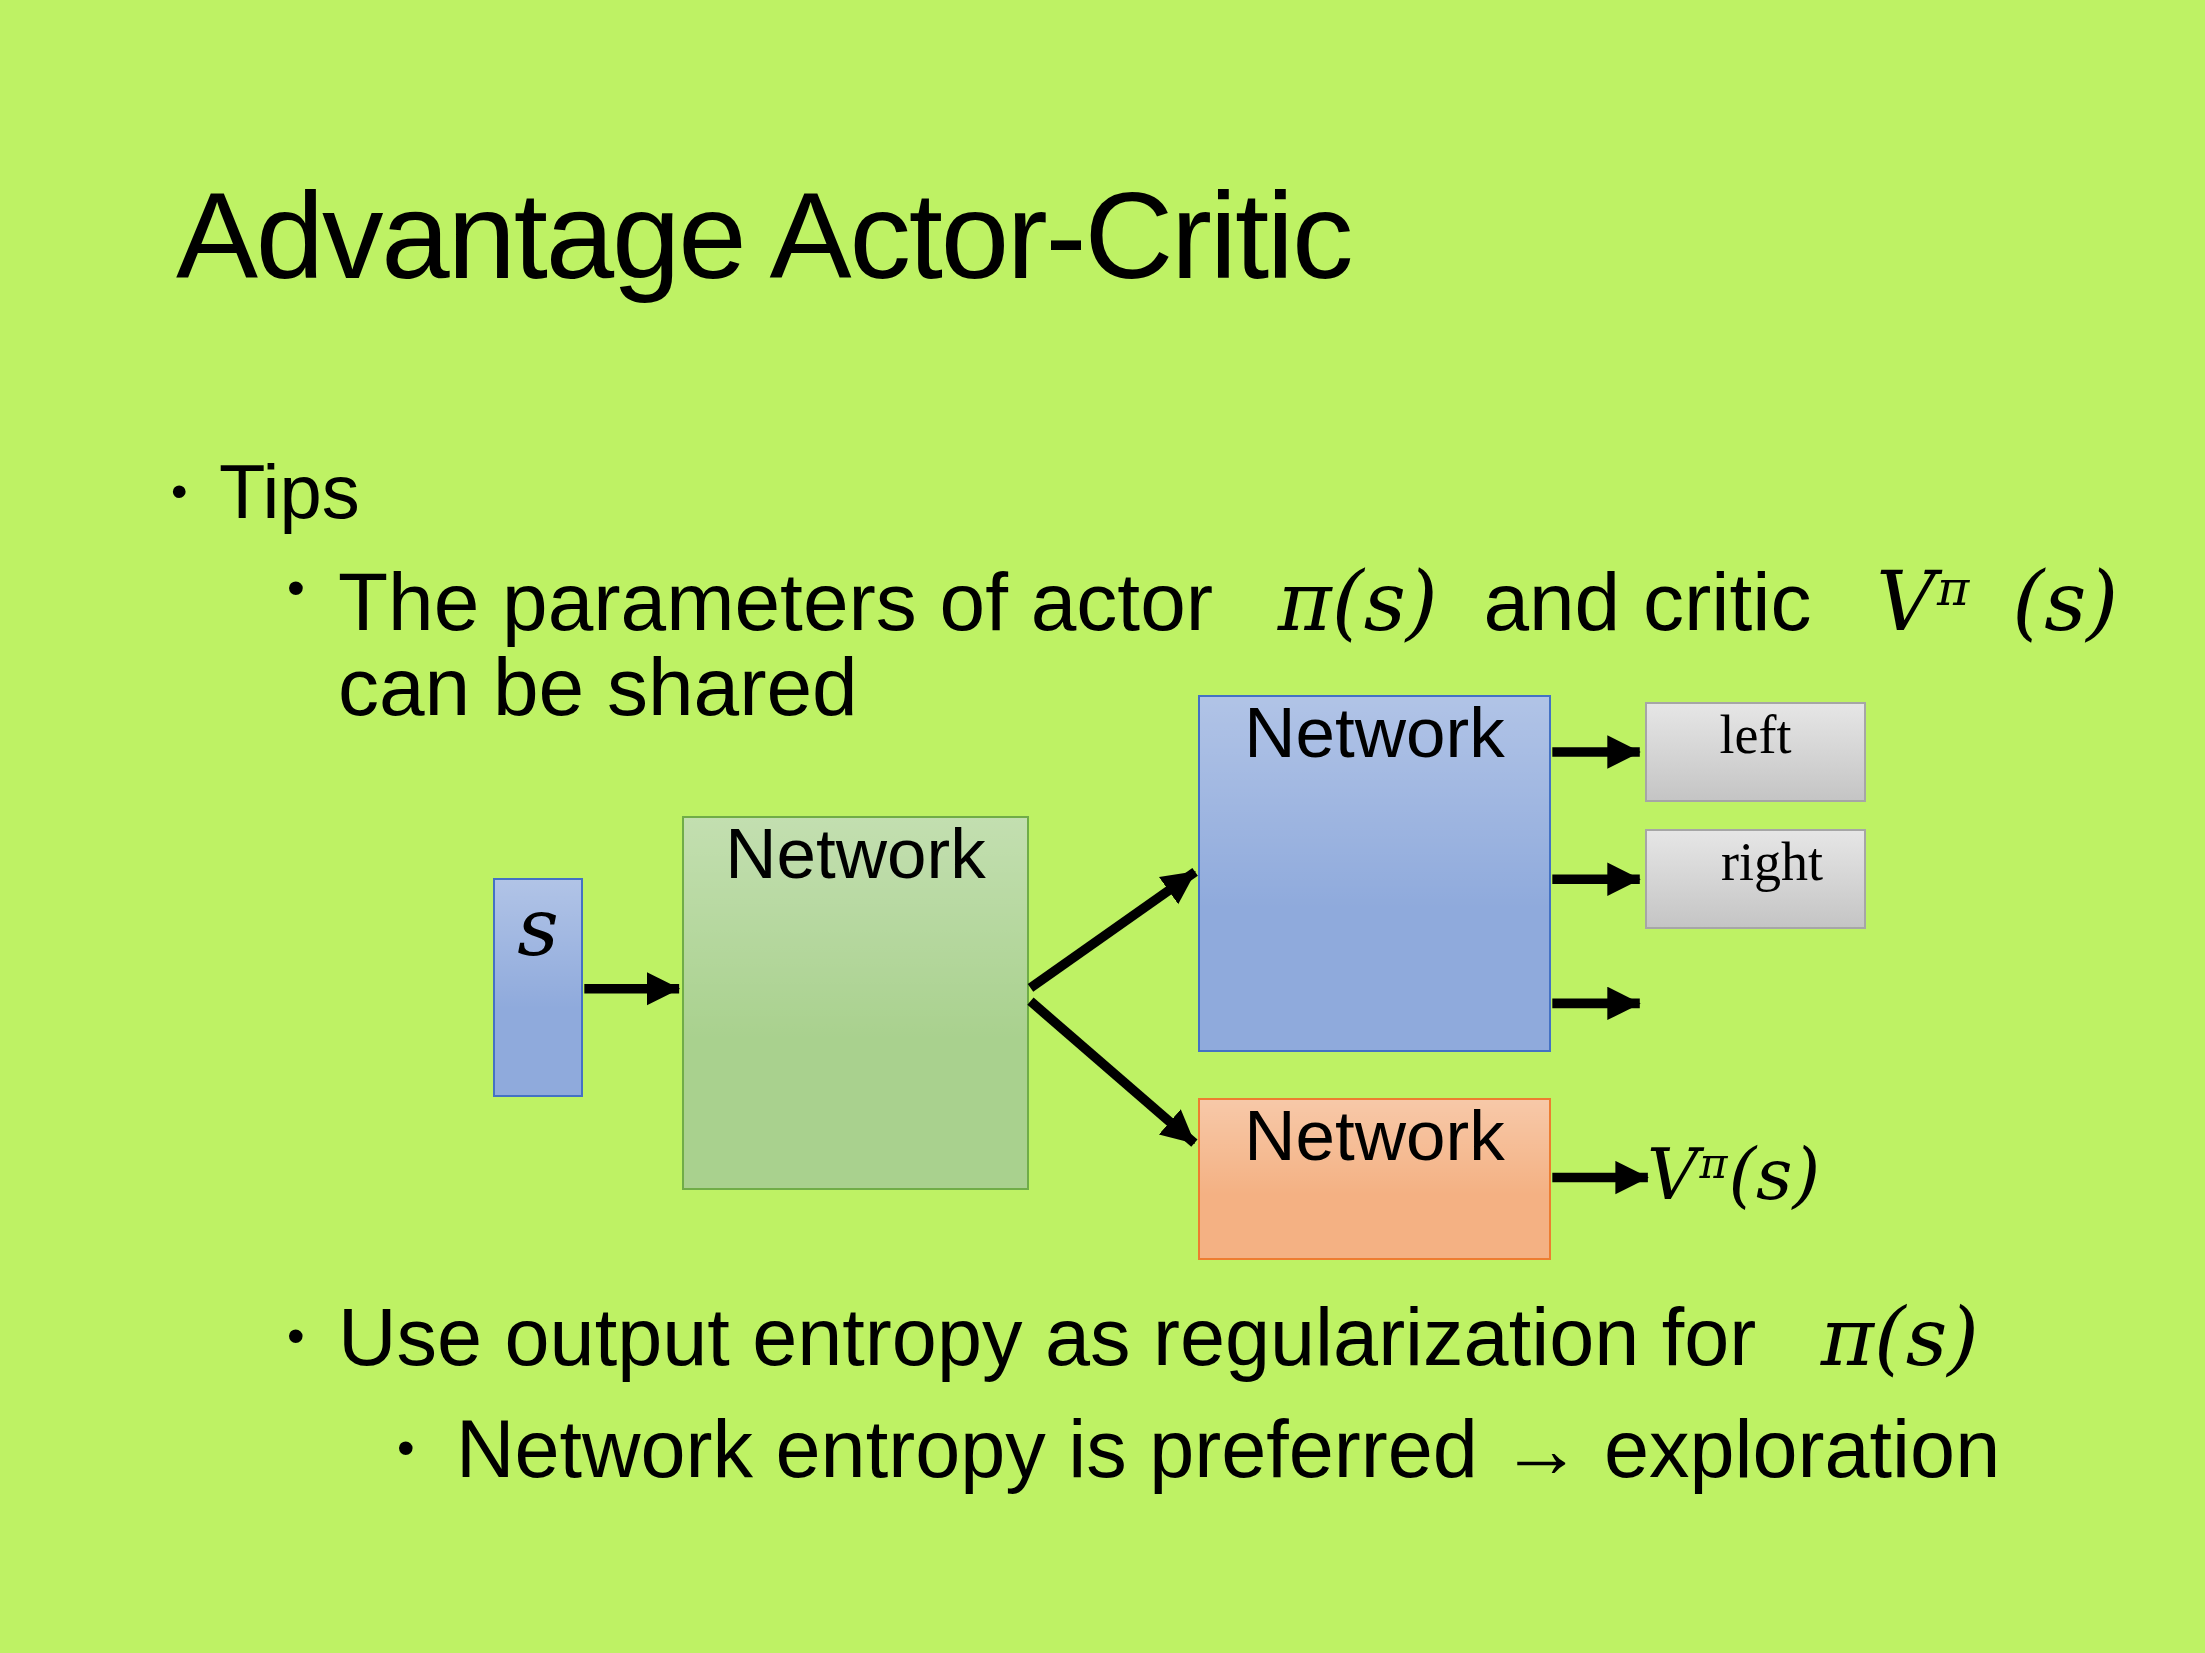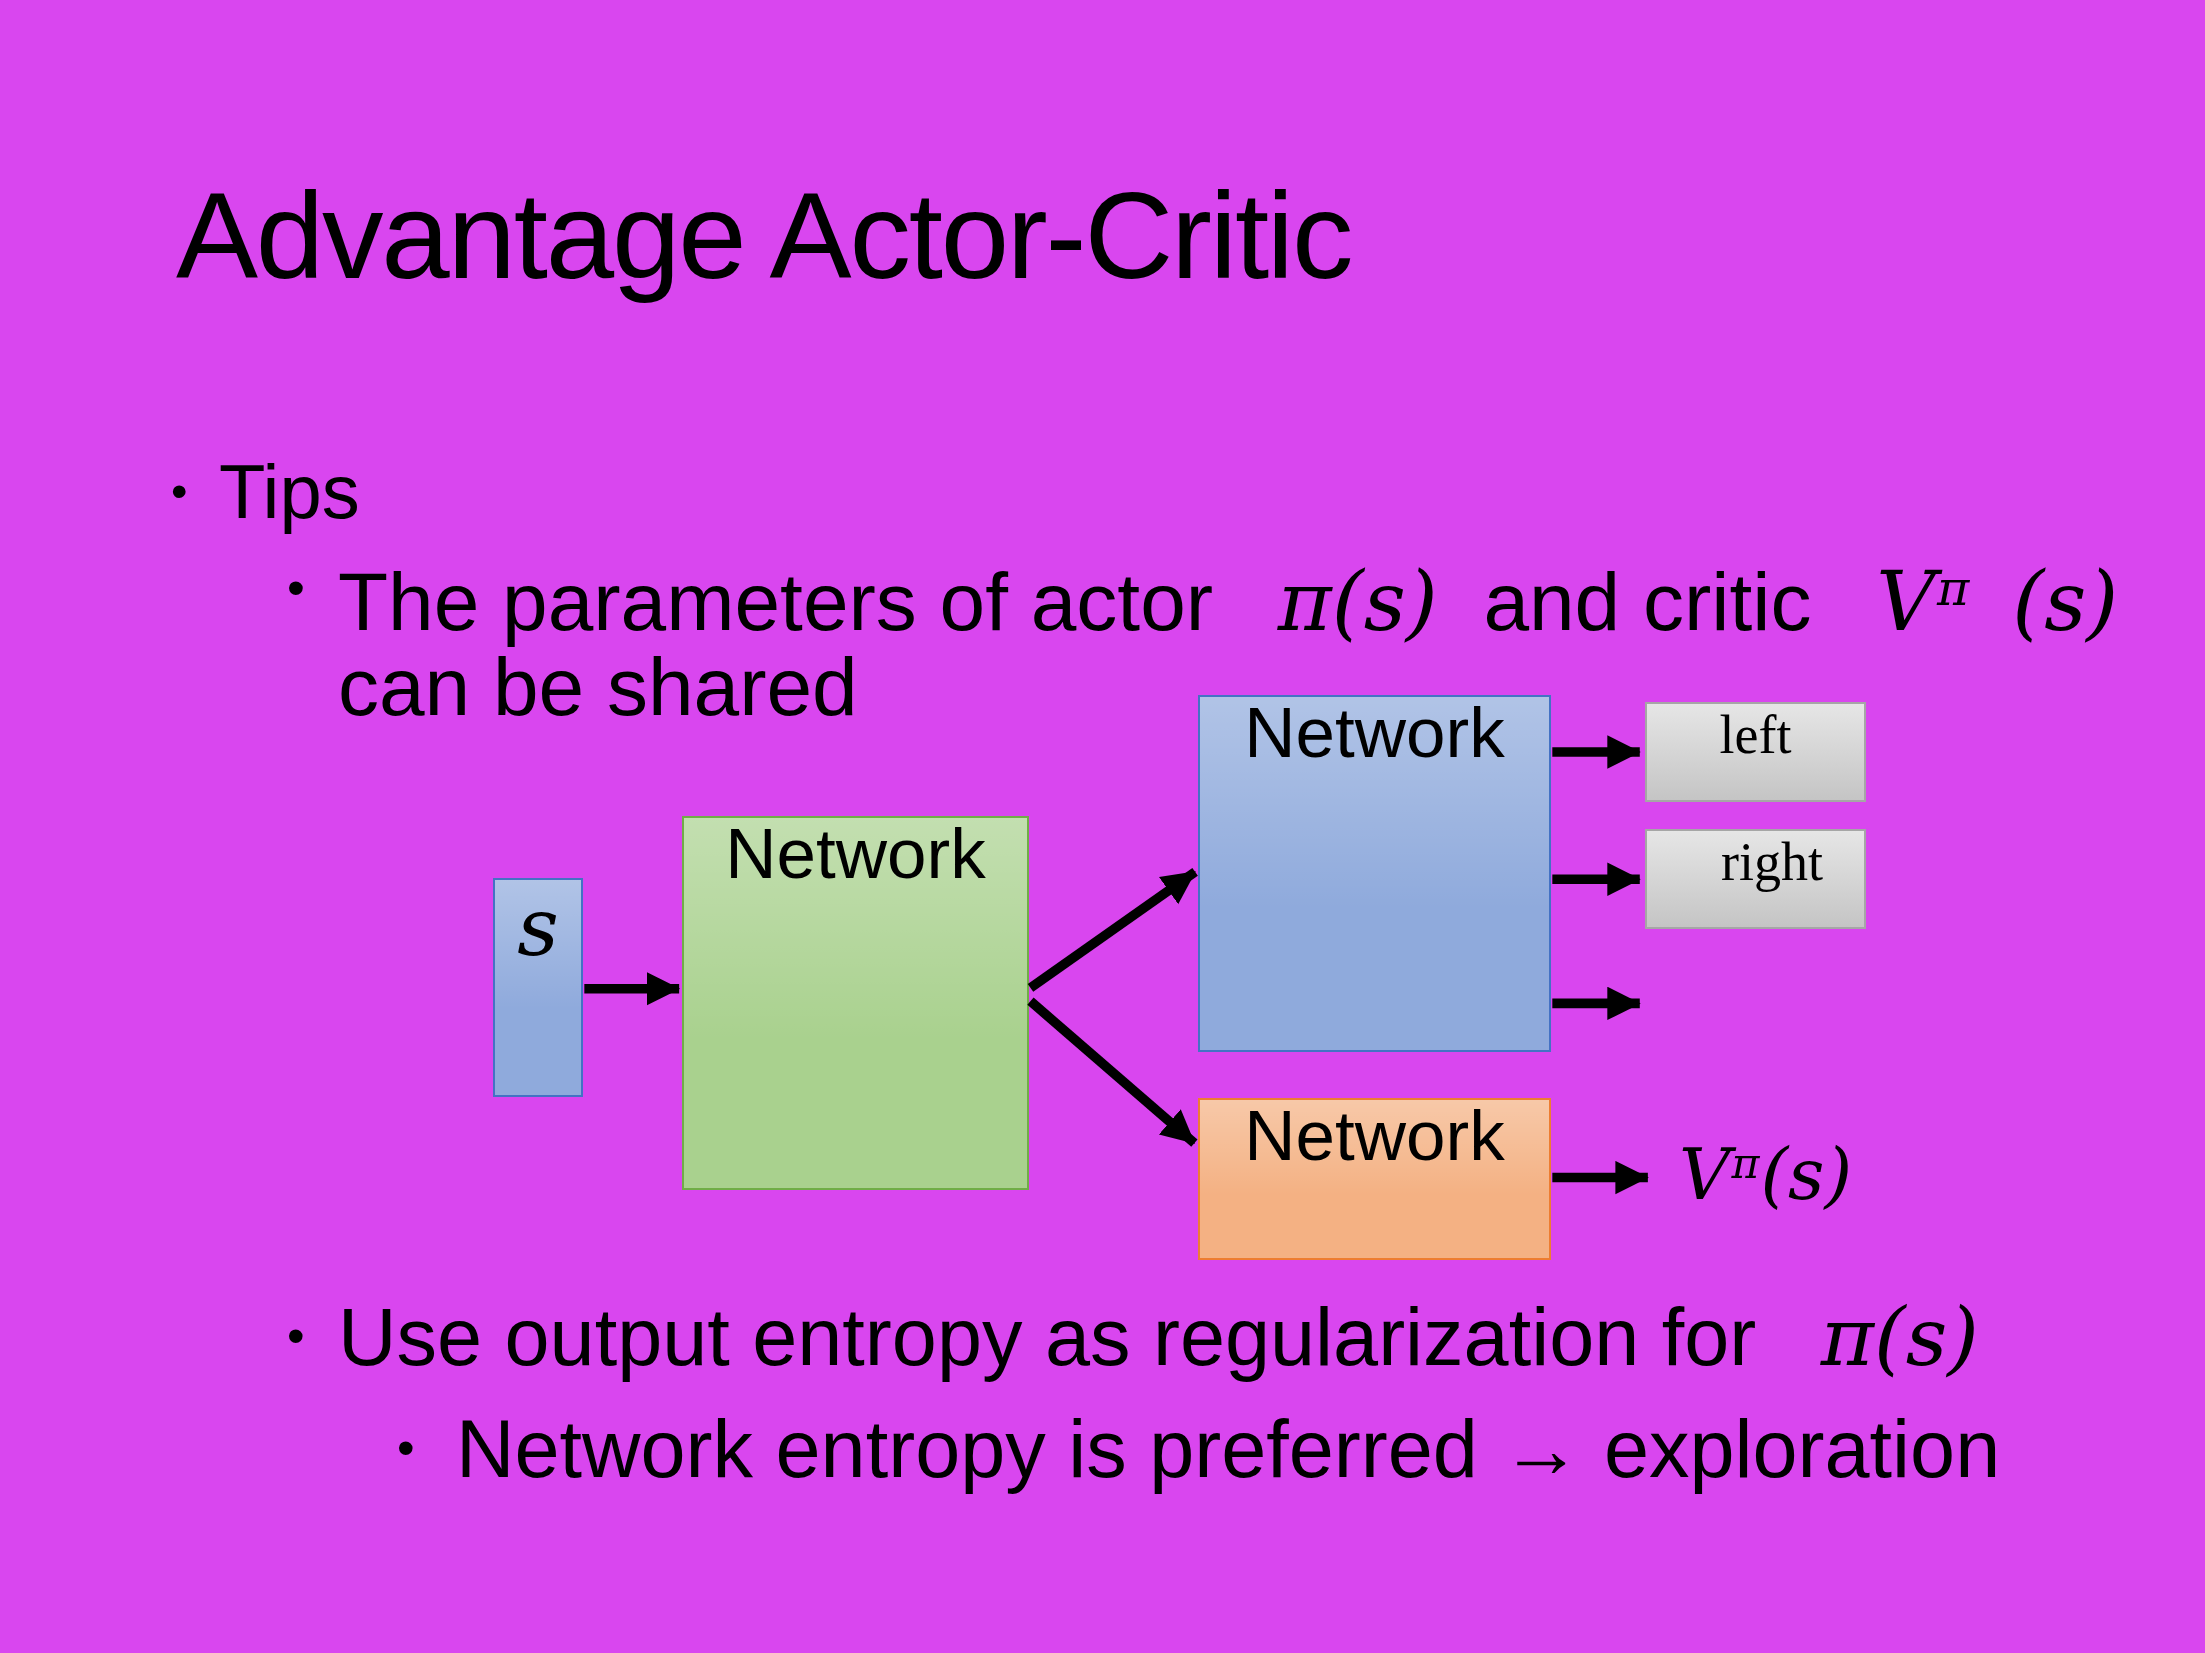--- a/index.html
+++ b/index.html
@@ -1,19 +1,19 @@
 <!DOCTYPE html>
 <html style="--input-fill: #8FAADC; --input-border: #4472C4; --shared-fill: #A9D18E; --shared-border: #70AD47; --actor-fill: #8FAADC; --actor-border: #4472C4; --critic-fill: #F4B183; --critic-border: #ED7D31; --action-fill: #D1D1D1; --action-border: #A6A6A6; --arrow: #000000;font-size:11.8px"><head>
 <meta charset="utf-8">
 <style>
   html,body{margin:0;padding:0;background:#888;}
   .slide{
     position:relative;
     width:2205px;height:1654px;
-    background:#d946ef;
+    background:#bef264;
     overflow:hidden;
     font-family:"Liberation Sans",sans-serif;
     color:#000;
   }
   .title{
     position:absolute;left:176px;top:171px;
     font-size:123px;line-height:1.05;
     letter-spacing:-2.2px;font-weight:400;
     white-space:nowrap;
   }
@@ -87,21 +87,20 @@
     font-family:"Liberation Serif",serif;
     font-size:54px;
   }
   .act-left{top:702px;}
   .act-right{top:829px;padding-left:33px;}
   .act-fire{top:953px;}
   .vout{
     position:absolute;left:1647px;top:1136px;
     font-size:71px;line-height:1.1;white-space:nowrap;
     font-family:"DejaVu Serif","Liberation Serif",serif;
-    margin-left:32px;
   }
   .vout .mi{font-style:italic;}
   .arrows{position:absolute;left:0;top:0;width:2205px;height:1654px;pointer-events:none;}
   .arrows line{stroke:var(--arrow,#000);stroke-width:13;}
   .arrows .ah{fill:var(--arrow,#000);}
 </style>
 </head>
 <body>
 
 <div class="slide">

